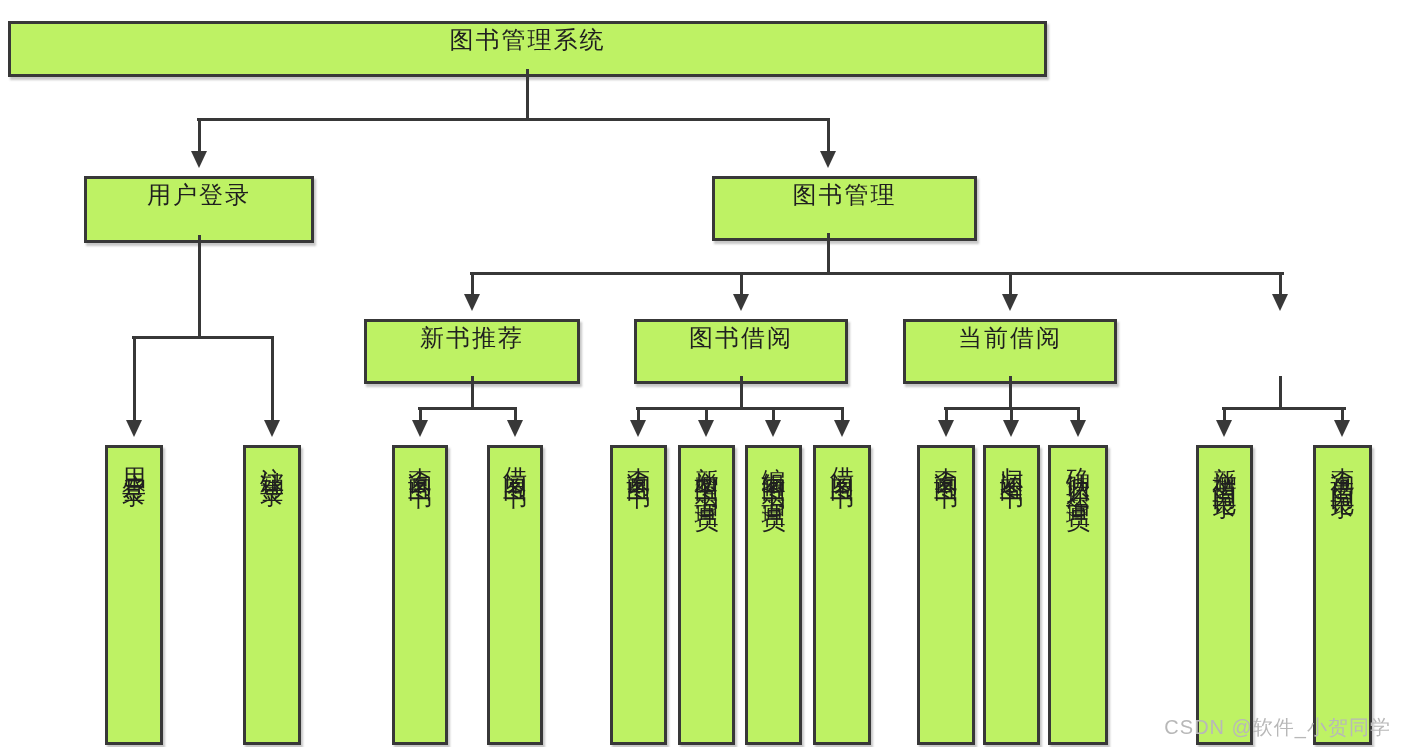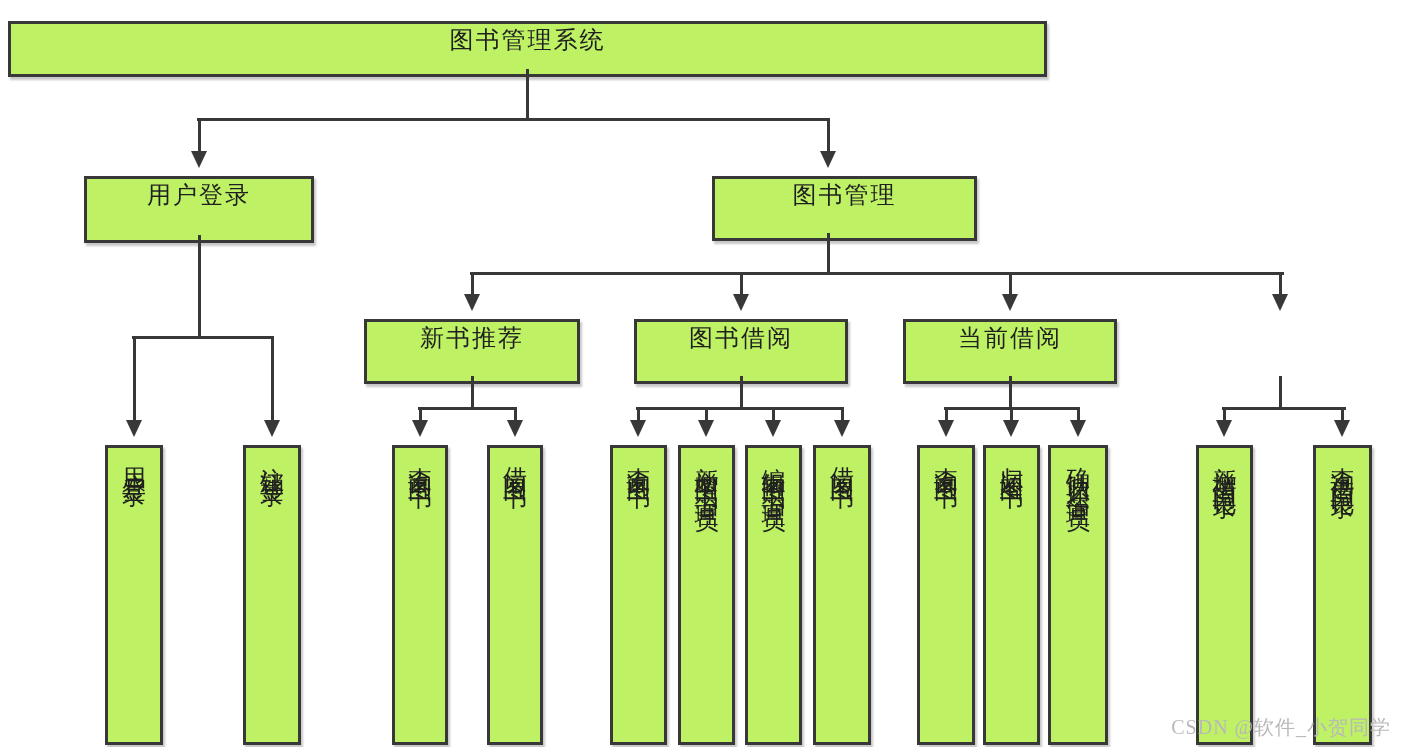--- a/index.html
+++ b/index.html
@@ -22,21 +22,21 @@
   .hline,.vline{position:absolute;background:#383838;}
   .hline{height:3px;}
   .vline{width:3px;}
   .arr{
     position:absolute;width:0;height:0;
     border-left:8px solid transparent;border-right:8px solid transparent;
     border-top:17px solid #383838;
   }
   .watermark{
     position:absolute;right:14px;bottom:6px;font-size:20px;
-    color:#b8b8b8;letter-spacing:1px;font-family:Liberation Serif, serif;
+    color:#b8b8b8;letter-spacing:1px;
   }
 </style>
 </head>
 <body>
 
 <div class="canvas">
 
   <div class="box" style="left:8px;top:13px;width:1039px;height:56px;">
     <span class="lbl">图书管理系统</span>
   </div>

